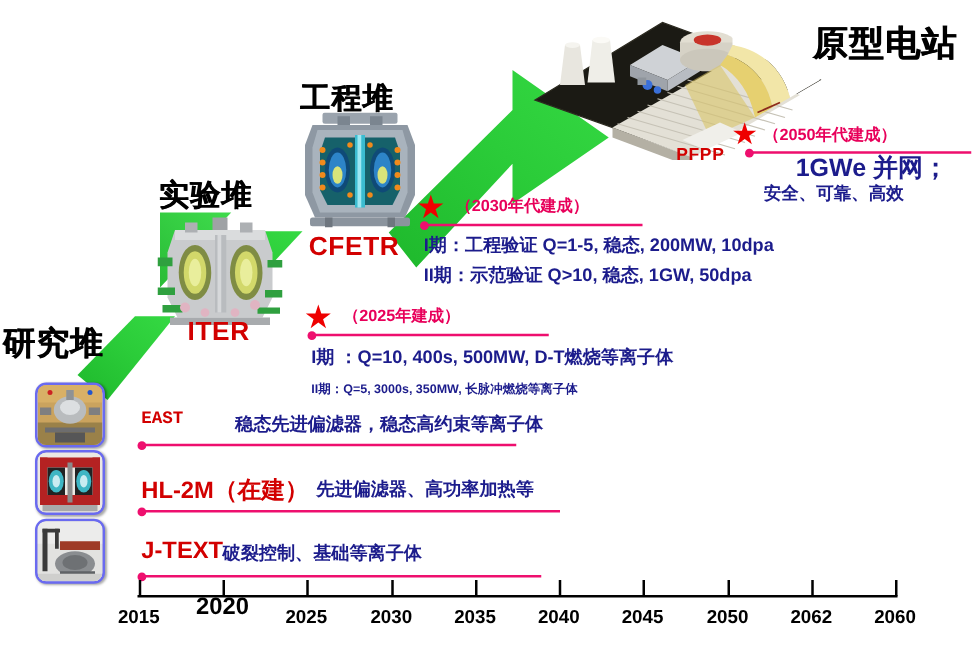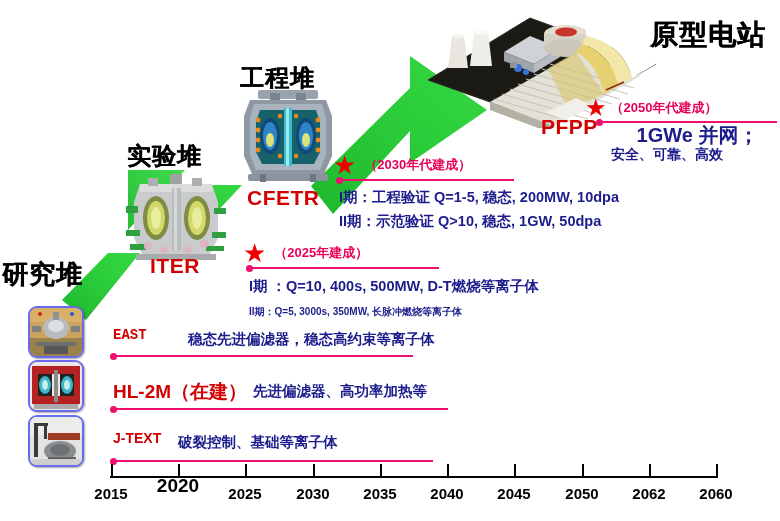--- a/index.html
+++ b/index.html
@@ -267,21 +267,21 @@
       </g>
 
       <rect x="8" y="84" width="80" height="7" rx="2" fill="#8b949e"></rect>
       <rect x="20" y="84" width="6" height="8" fill="#6e767f"></rect>
       <rect x="70" y="84" width="6" height="8" fill="#6e767f"></rect>
     </svg>
   </div>
 
   <div class="abs device-label" style="left:247px; top:186px; font-size:21px;">CFETR</div>
 
-  <div class="abs device-label" style="left:541px; top:115px; font-size:21px;">PFPP</div>
+  <div class="abs device-label" style="left:541px; top:115px; font-size:14px;">PFPP</div>
 
   <div class="abs" style="left:585px; top:96px; width:195px;">
     <div class="milestone-head">
       <span class="star" style="font-size:24px;">★</span>
       <span class="milestone-date" style="font-size:13px; margin-left:4px;">（2050年代建成）</span>
     </div>
     <div class="rule" style="width:178px; margin:1px 0 3px 14px;"></div>
     <div class="spec-line" style="font-size:20px; margin-left:30px; line-height:19px;text-align:center;">1GWe 并网；</div>
     <div class="spec-line" style="font-size:14px; margin-left:26px; line-height:19px;">安全、可靠、高效</div>
   </div>
@@ -354,21 +354,21 @@
       <rect x="4" y="6" width="4" height="34" fill="#3a3a3a"></rect>
       <rect x="4" y="6" width="14" height="3" fill="#3a3a3a"></rect>
       <rect x="14" y="6" width="3" height="16" fill="#3a3a3a"></rect>
       <rect x="18" y="16" width="32" height="7" fill="#9e3a26"></rect>
       <ellipse cx="30" cy="34" rx="16" ry="10" fill="#8a8d90"></ellipse>
       <ellipse cx="30" cy="33" rx="10" ry="6" fill="#6e7174"></ellipse>
       <rect x="18" y="40" width="28" height="6" fill="#5f6265"></rect>
       <rect x="0" y="42" width="52" height="6" fill="#cfcfcd"></rect>
     </svg>
   </div>
-  <div class="abs fac-name" style="left:113px; top:430px; font-size:14px;">J-TEXT</div>
+  <div class="abs fac-name" style="left:113px; top:430px; font-size:19px;">J-TEXT</div>
   <div class="abs fac-desc" style="left:178px; top:433px; font-size:14.5px;">破裂控制、基础等离子体</div>
   <div class="abs rule" style="left:113px; top:456px; width:320px;"></div>
 
   <div id="axis" class="abs" style="left:0; top:0; width:780px; height:521px;">
     <div id="axis-line" style="left:110px; top:476px; width:608px;"></div>
     <div id="ticks">
         <div class="tick" style="left: 111px; top: 464px; height: 13px;"></div>
         <div class="tick" style="left: 178px; top: 464px; height: 13px;"></div>
         <div class="tick" style="left: 245px; top: 464px; height: 13px;"></div>
         <div class="tick" style="left: 313px; top: 464px; height: 13px;"></div>

